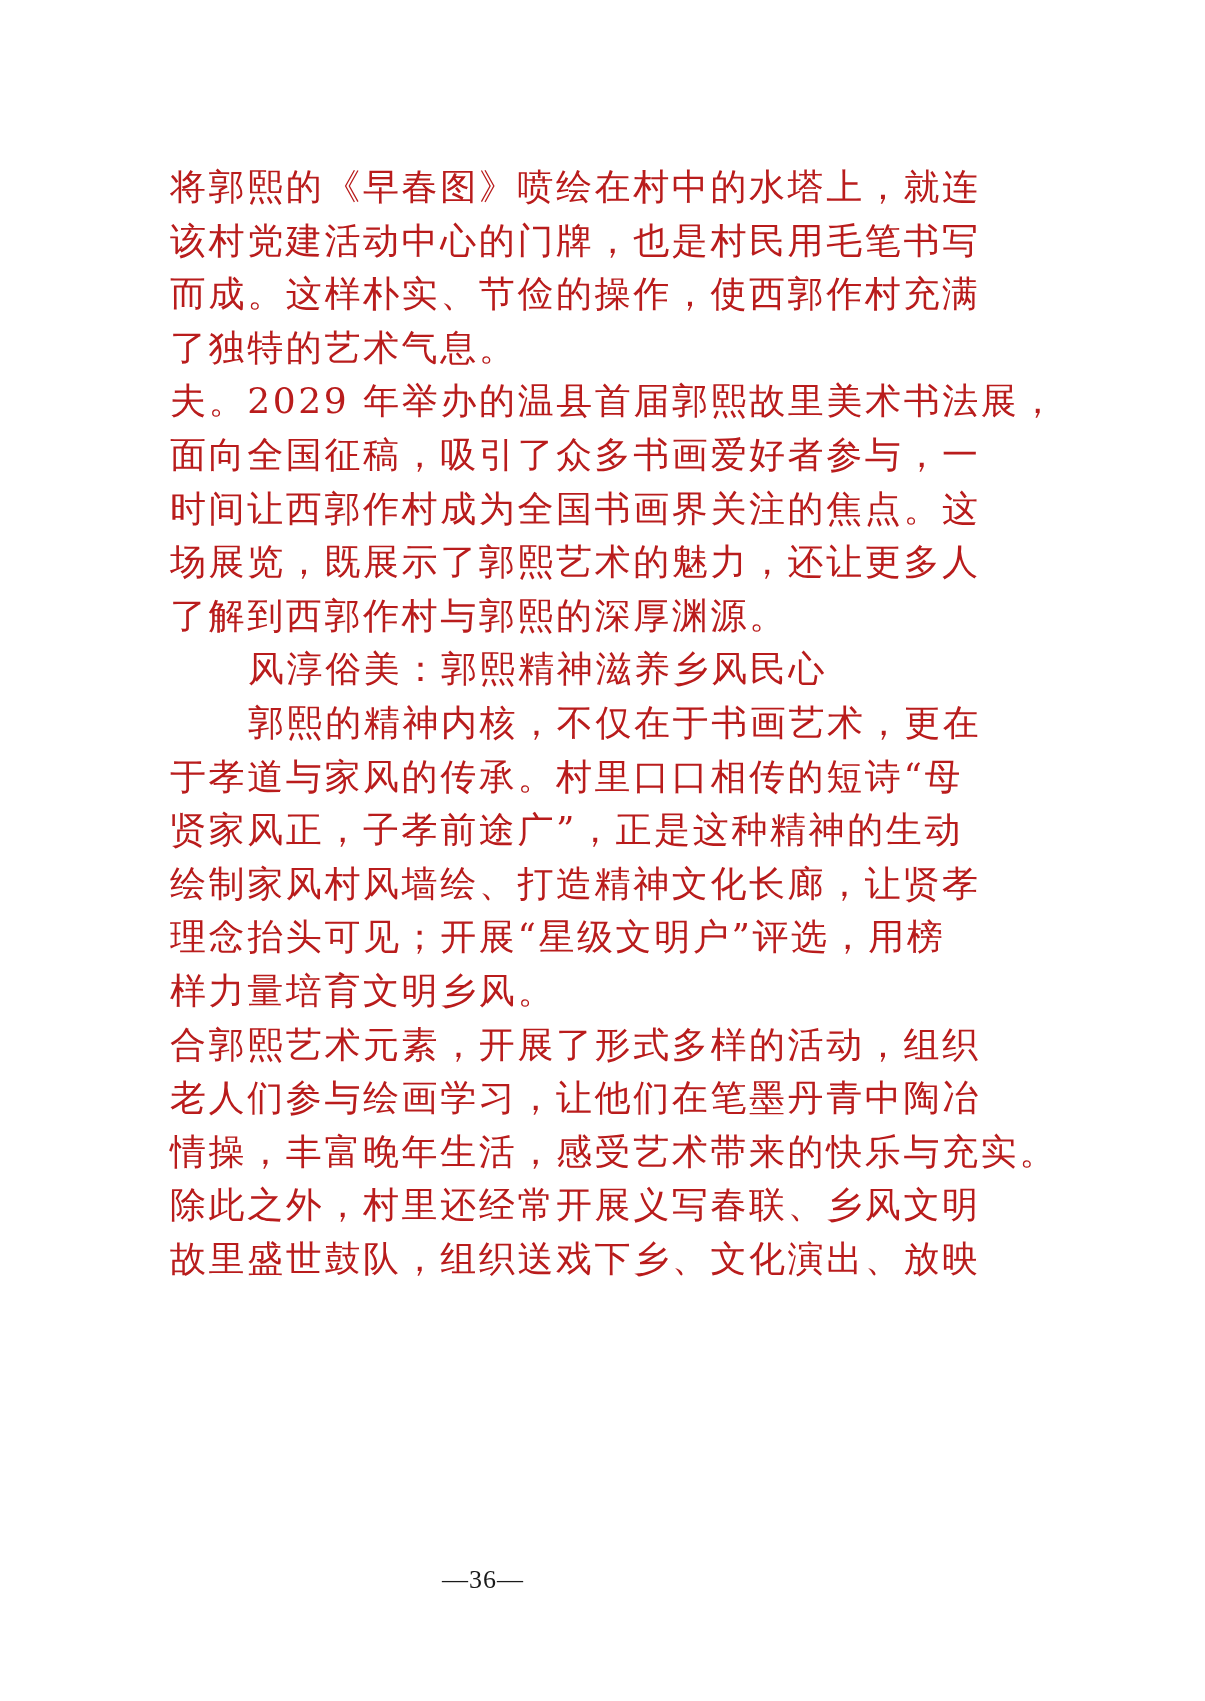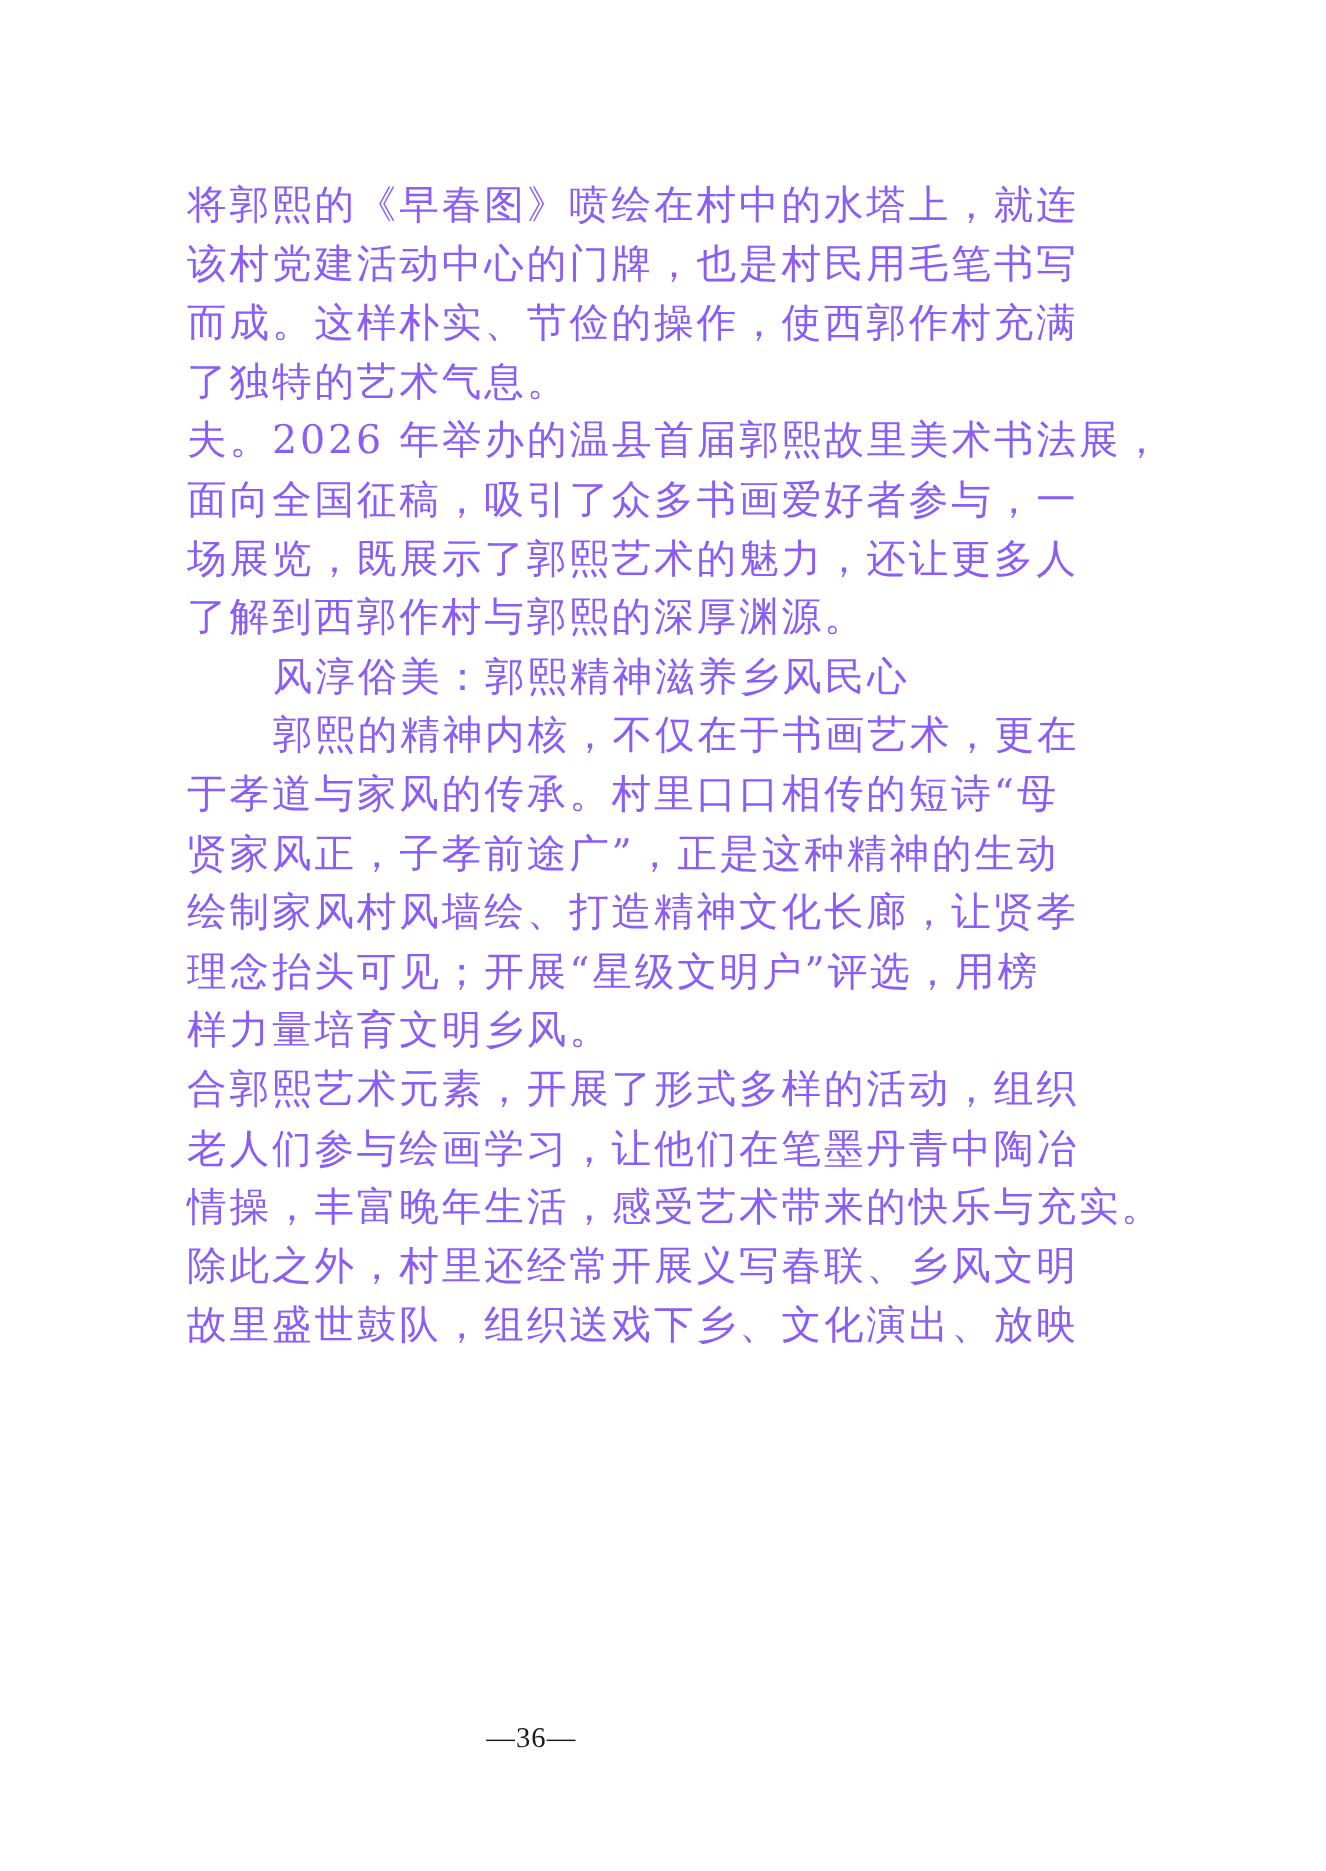--- a/index.html
+++ b/index.html
@@ -3,43 +3,44 @@
 <meta charset="utf-8">
 <style>
   html, body { margin: 0; padding: 0; background: #ffffff; }
   body { width: 1205px; height: 1701px; position: relative; overflow: hidden; }
   .page {
     position: absolute; left: 0; top: 0; width: 1205px; height: 1701px; background: #ffffff;
   }
   .body-text {
     position: absolute; left: 170px; top: 160px; width: 780px;
     font-family: "DejaVu Serif", "Liberation Serif", serif;
-    font-size: 36px; line-height: 53.6px; color: #8b5cf6;
+    font-size: 36px; line-height: 53.6px; color: #b91c1c;
     letter-spacing: 2.6px;
   }
   .line { white-space: nowrap; height: 53.6px; }
   .indent { padding-left: 78px; }
   .heading { padding-left: 78px; }
   .page-number {
     position: absolute; left: 0; width: 966px; top: 1565px; text-align: center;
     font-family: "Liberation Serif", "DejaVu Serif", serif;
     font-size: 26px; color: #1a1a1a; letter-spacing: 1px;
   }
 </style>
 </head>
 <body>
 
 <div class="page">
   <div class="body-text" id="body-text">
       <div class="line">将郭熙的《早春图》喷绘在村中的水塔上，就连</div>
       <div class="line">该村党建活动中心的门牌，也是村民用毛笔书写</div>
       <div class="line">而成。这样朴实、节俭的操作，使西郭作村充满</div>
       <div class="line">了独特的艺术气息。</div>
-      <div class="line">夫。2026 年举办的温县首届郭熙故里美术书法展，</div>
+      <div class="line">夫。2029 年举办的温县首届郭熙故里美术书法展，</div>
       <div class="line">面向全国征稿，吸引了众多书画爱好者参与，一</div>
+      <div class="line">时间让西郭作村成为全国书画界关注的焦点。这</div>
       <div class="line">场展览，既展示了郭熙艺术的魅力，还让更多人</div>
       <div class="line">了解到西郭作村与郭熙的深厚渊源。</div>
       <div class="line heading">风淳俗美：郭熙精神滋养乡风民心</div>
       <div class="line indent">郭熙的精神内核，不仅在于书画艺术，更在</div>
       <div class="line">于孝道与家风的传承。村里口口相传的短诗“母</div>
       <div class="line">贤家风正，子孝前途广”，正是这种精神的生动</div>
       <div class="line">绘制家风村风墙绘、打造精神文化长廊，让贤孝</div>
       <div class="line">理念抬头可见；开展“星级文明户”评选，用榜</div>
       <div class="line">样力量培育文明乡风。</div>
       <div class="line">合郭熙艺术元素，开展了形式多样的活动，组织</div>

